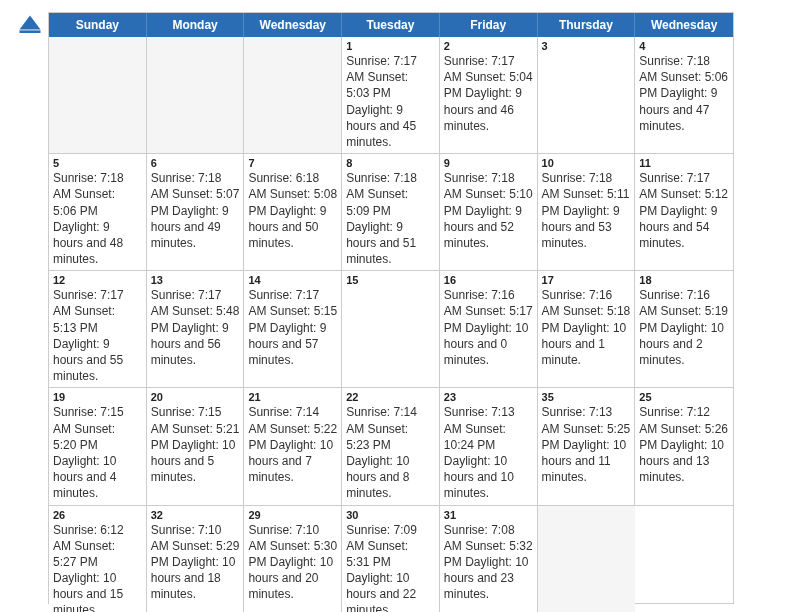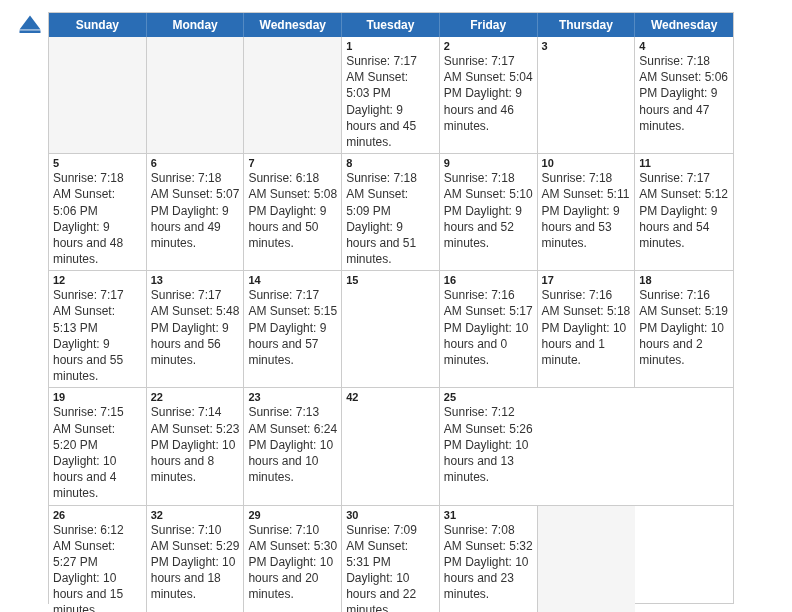--- a/index.html
+++ b/index.html
@@ -259,33 +259,48 @@
           </div>
         </div>
         <div class="cal-row">
           <div class="cal-cell">
             <span class="day-num">19</span>
             <div class="cell-info">Sunrise: 7:15 AM
 Sunset: 5:20 PM
 Daylight: 10 hours and 4 minutes.</div>
           </div>
           <div class="cal-cell">
+            <span class="day-num">20</span>
+            <div class="cell-info">Sunrise: 7:15 AM
+Sunset: 5:21 PM
+Daylight: 10 hours and 5 minutes.</div>
+          </div>
+          <div class="cal-cell">
+            <span class="day-num">21</span>
+            <div class="cell-info">Sunrise: 7:14 AM
+Sunset: 5:22 PM
+Daylight: 10 hours and 7 minutes.</div>
+          </div>
+          <div class="cal-cell">
             <span class="day-num">22</span>
             <div class="cell-info">Sunrise: 7:14 AM
 Sunset: 5:23 PM
 Daylight: 10 hours and 8 minutes.</div>
           </div>
           <div class="cal-cell">
             <span class="day-num">23</span>
             <div class="cell-info">Sunrise: 7:13 AM
-Sunset: 6:24 PM
+Sunset: 10:24 PM
 Daylight: 10 hours and 10 minutes.</div>
           </div>
           <div class="cal-cell">
-            <span class="day-num">42</span>
+            <span class="day-num">35</span>
+            <div class="cell-info">Sunrise: 7:13 AM
+Sunset: 5:25 PM
+Daylight: 10 hours and 11 minutes.</div>
           </div>
           <div class="cal-cell">
             <span class="day-num">25</span>
             <div class="cell-info">Sunrise: 7:12 AM
 Sunset: 5:26 PM
 Daylight: 10 hours and 13 minutes.</div>
           </div>
         </div>
         <div class="cal-row">
           <div class="cal-cell">

